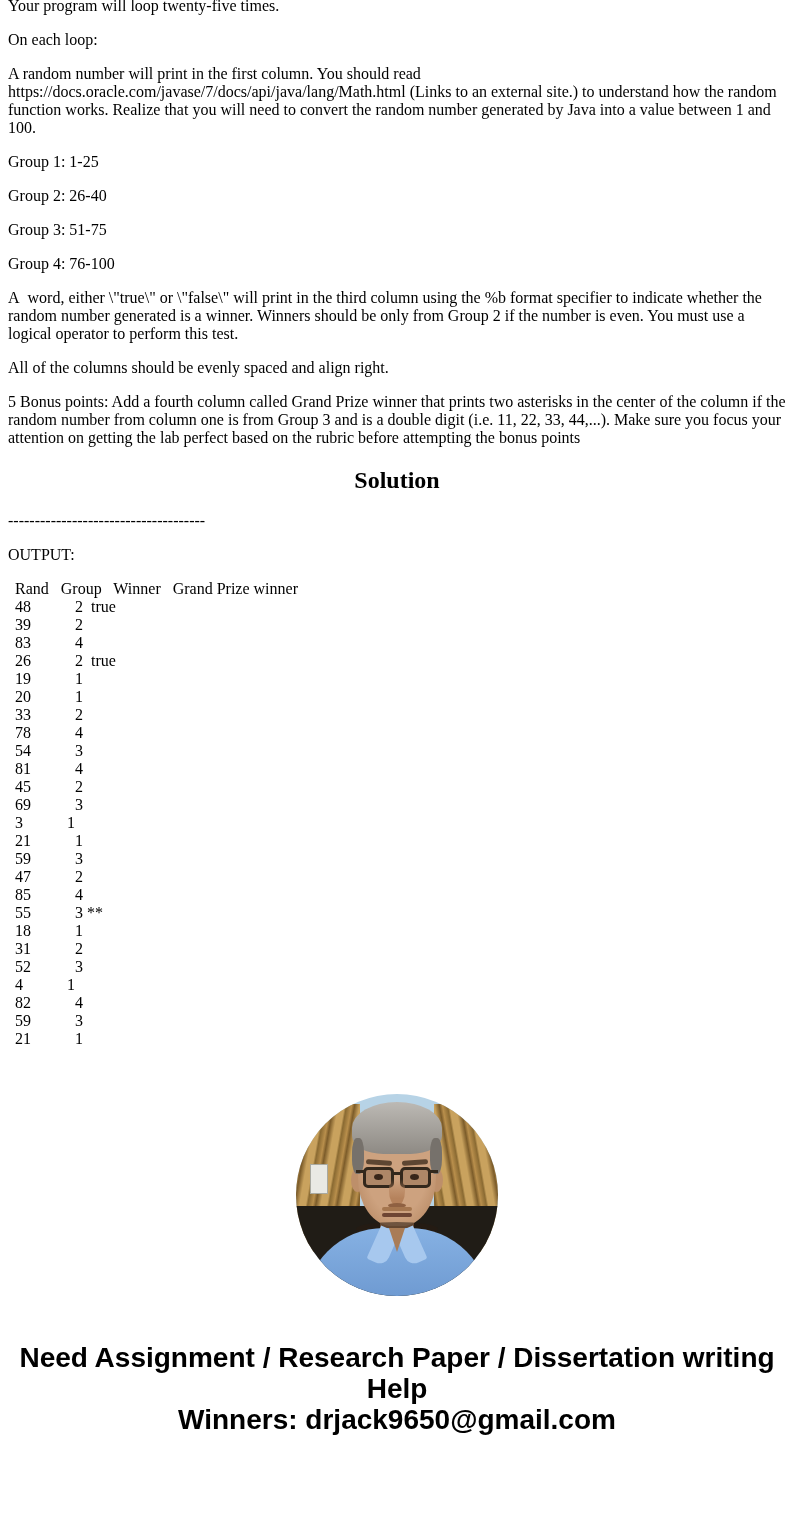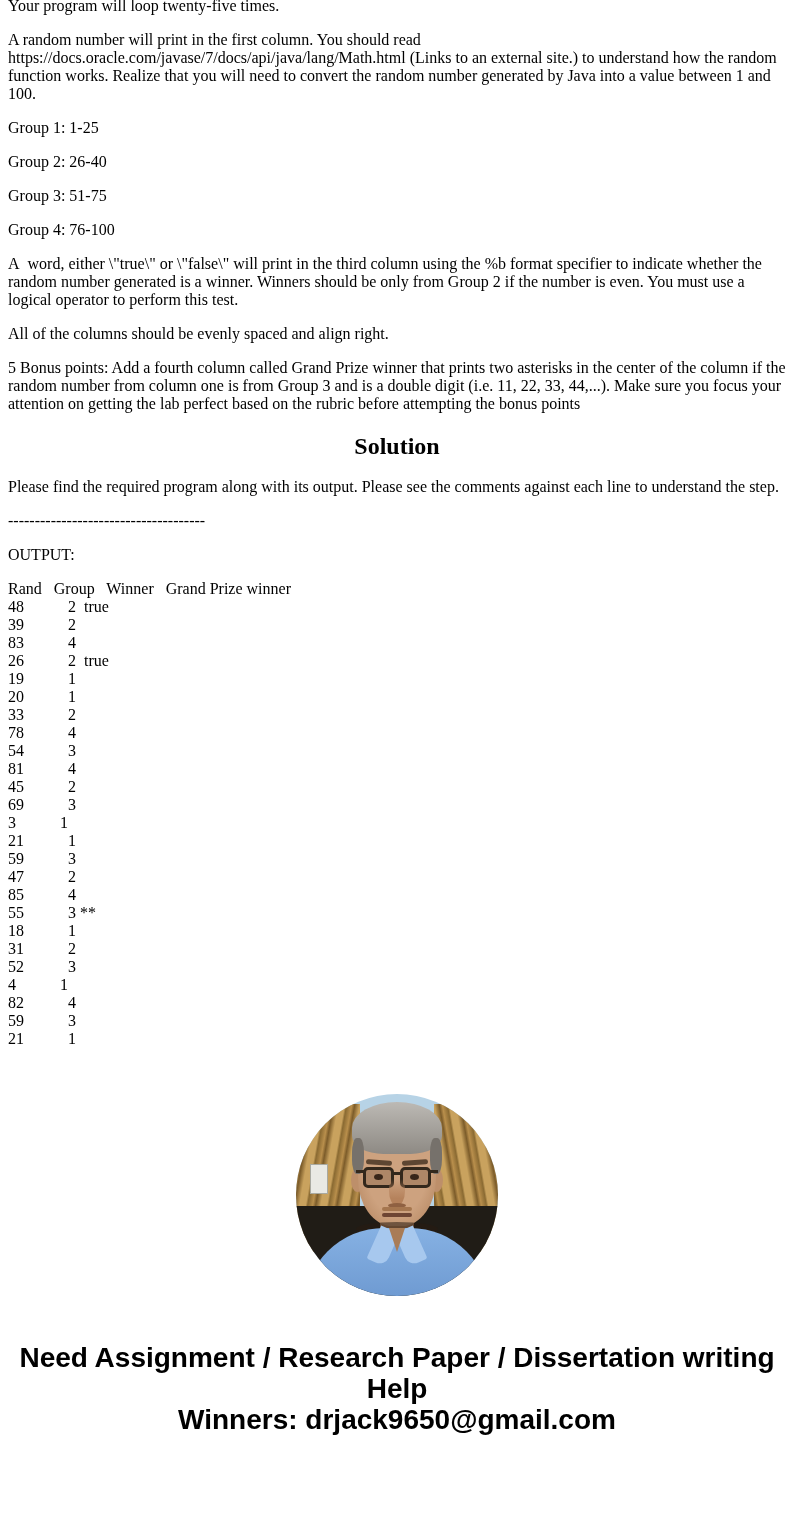--- a/index.html
+++ b/index.html
@@ -4,21 +4,21 @@
 <style>
   html, body { margin:0; padding:0; background:#ffffff; color:#000000; }
   body { width:794px; font-family:"Liberation Serif", serif; font-size:16px; }
   .page { margin:0 8px; width:778px; }
   .page p { margin:16px 0; line-height:18px; }
   .page p.first-para { margin-top:-3px; }
   .solution-heading { font-family:"Liberation Serif", serif; font-weight:bold;
                       font-size:24px; margin:20px 0 18px 0;text-align:center; }
   .separator-line, .output-label { margin:16px 0; line-height:18px; }
   .output-block { white-space:pre; font-family:"Liberation Serif", serif;
-                  font-size:16px; line-height:18px; margin:16px 0; }
+                  font-size:16px; line-height:18px; margin:16px 7px; }
 
   
   .avatar { position:relative; width:202px; height:202px; border-radius:50%;
             overflow:hidden; margin:46px auto 0 auto; background:#b7d3e6; }
   .avatar div { position:absolute; }
   .av-curtain { top:10px; width:64px; height:148px;
     background:repeating-linear-gradient(100deg,
       #c9a25e 0px, #c9a25e 6px, #8a6a32 8px, #b98f4c 13px,
       #7c5c2a 16px, #c9a25e 21px); }
   .av-curtain.l { left:0; }
@@ -75,33 +75,33 @@
             font-family:"Liberation Sans", sans-serif; font-weight:bold;
             font-size:28px; line-height:31px; color:#000; }
 </style>
 </head>
 <body>
 
 <div class="page">
 
   <div id="question-paragraphs">
       <p class="first-para">Your program will loop twenty-five times.</p>
+      <p>On each loop:</p>
       <p>A random number will print in the first column. You should read https://docs.oracle.com/javase/7/docs/api/java/lang/Math.html (Links to an external site.) to understand how the random function works. Realize that you will need to convert the random number generated by Java into a value between 1 and 100.</p>
       <p>Group 1: 1-25</p>
       <p>Group 2: 26-40</p>
       <p>Group 3: 51-75</p>
       <p>Group 4: 76-100</p>
       <p>A&nbsp; word, either \"true\" or \"false\" will print in the third column using the %b format specifier to indicate whether the random number generated is a winner. Winners should be only from Group 2 if the number is even. You must use a logical operator to perform this test.</p>
       <p>All of the columns should be evenly spaced and align right.</p>
       <p>5 Bonus points: Add a fourth column called Grand Prize winner that prints two asterisks in the center of the column if the random number from column one is from Group 3 and is a double digit (i.e. 11, 22, 33, 44,...). Make sure you focus your attention on getting the lab perfect based on the rubric before attempting the bonus points</p>
     </div>
 
   <h2 class="solution-heading">Solution</h2>
 
-  <p>Please find the required program along with its output. Please see the comments against each line to understand the step.</p>
 
   <p class="separator-line">-------------------------------------</p>
 
   <p class="output-label">OUTPUT:</p>
 
   <div id="output-block" class="output-block">Rand   Group   Winner   Grand Prize winner
 48           2  true
 39           2
 83           4
 26           2  true

